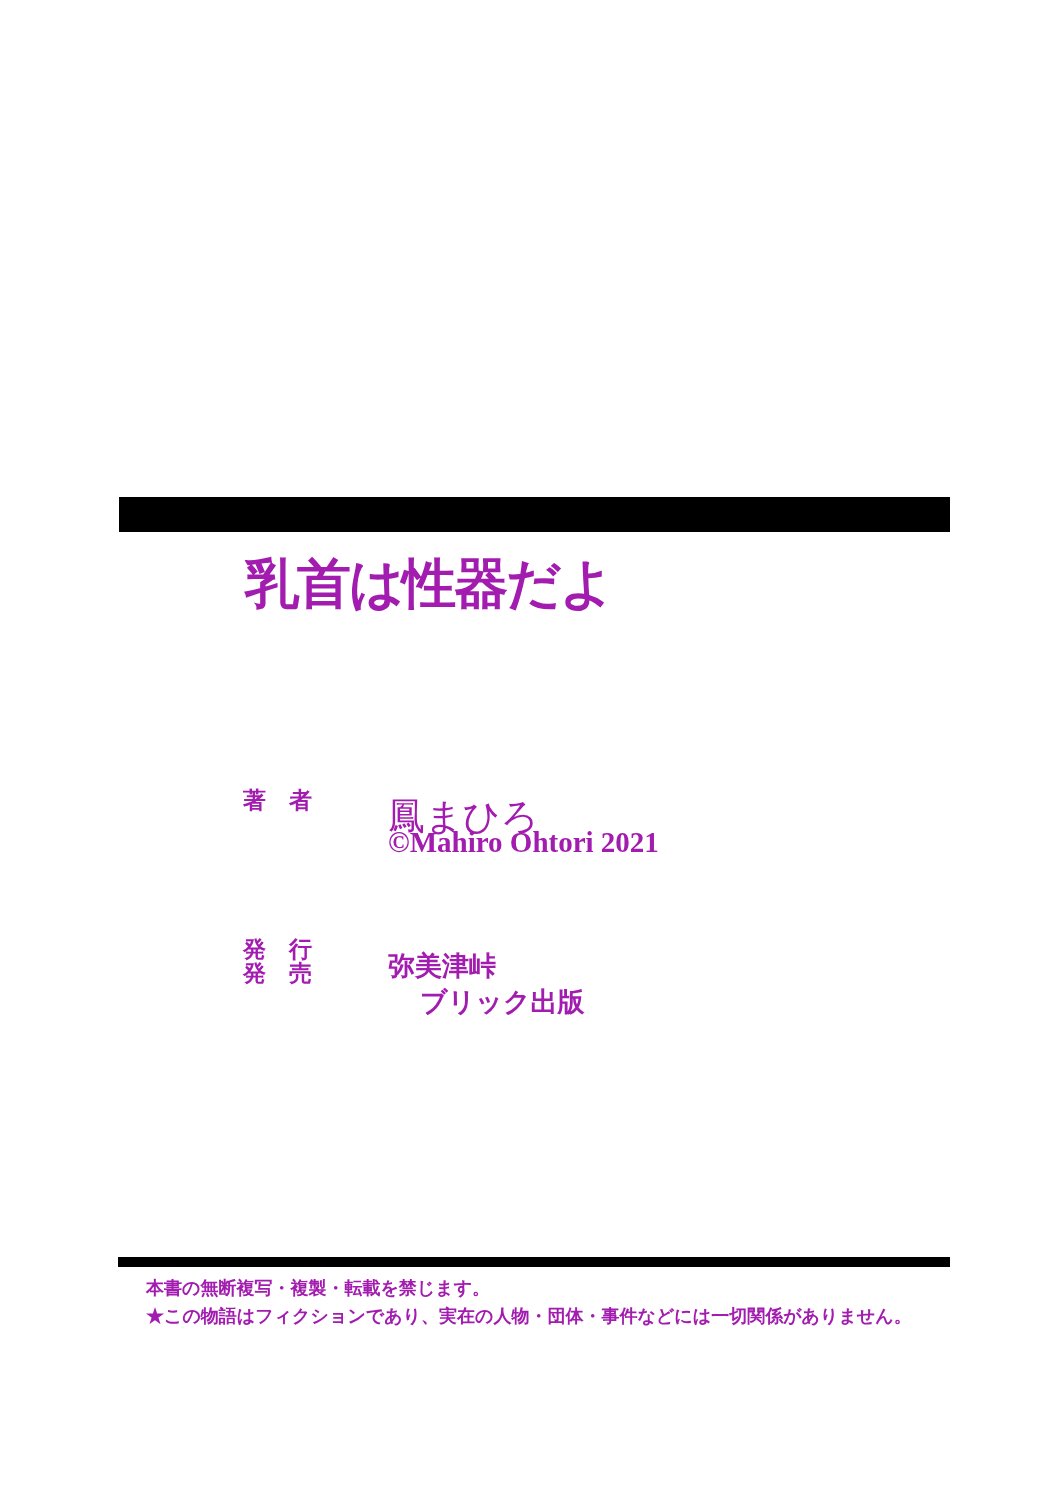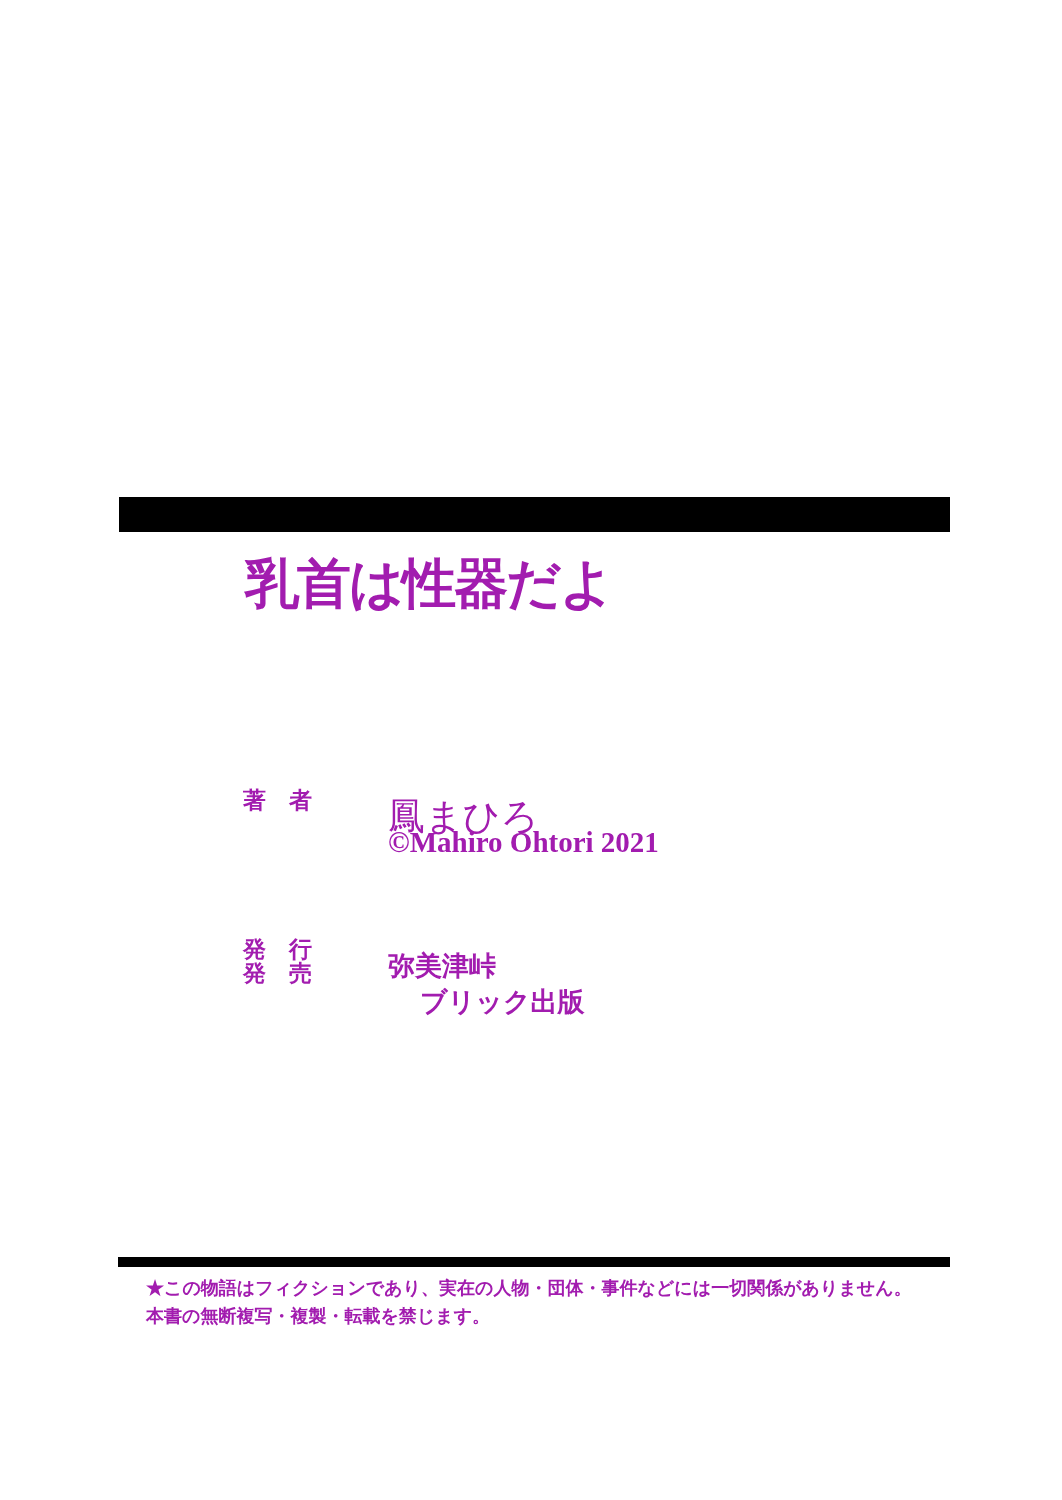--- a/index.html
+++ b/index.html
@@ -117,17 +117,17 @@
     <span class="colophon-label label-publisher">発　行</span>
     <span class="publisher-name">弥美津峠</span>
 
     <span class="colophon-label label-distributor">発　売</span>
     <span class="distributor-name">ブリック出版</span>
   </div>
 
   <div class="divider-bar bar-bottom"></div>
 
   <div class="disclaimer">
+    <div>本書の無断複写・複製・転載を禁じます。</div>
     <div>★この物語はフィクションであり、実在の人物・団体・事件などには一切関係がありません。</div>
-    <div>本書の無断複写・複製・転載を禁じます。</div>
   </div>
 
 </div>
 
 </body></html>

